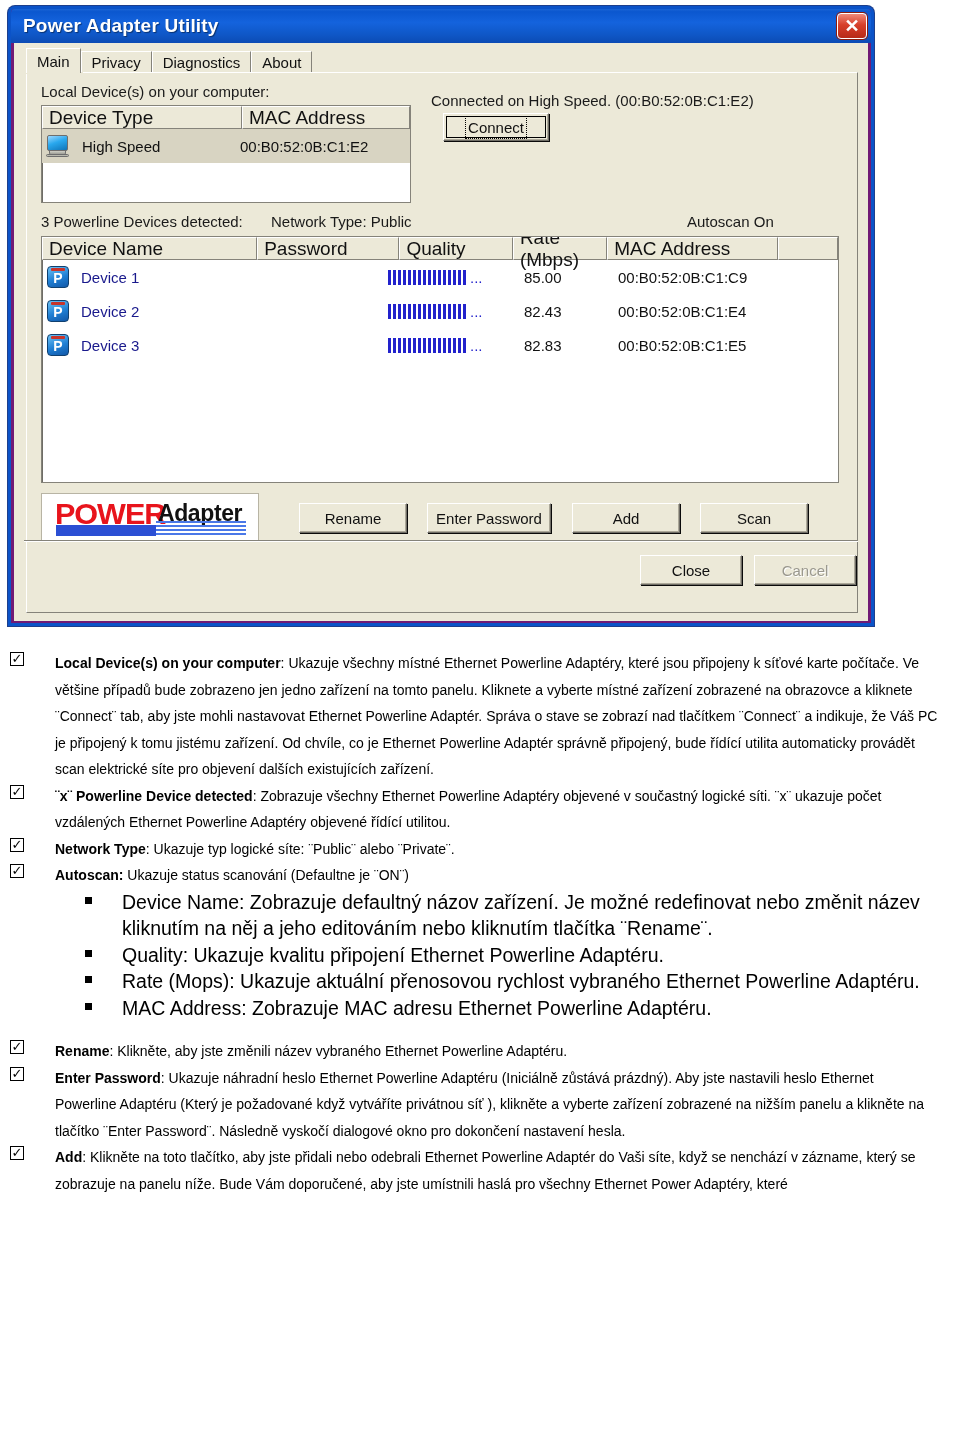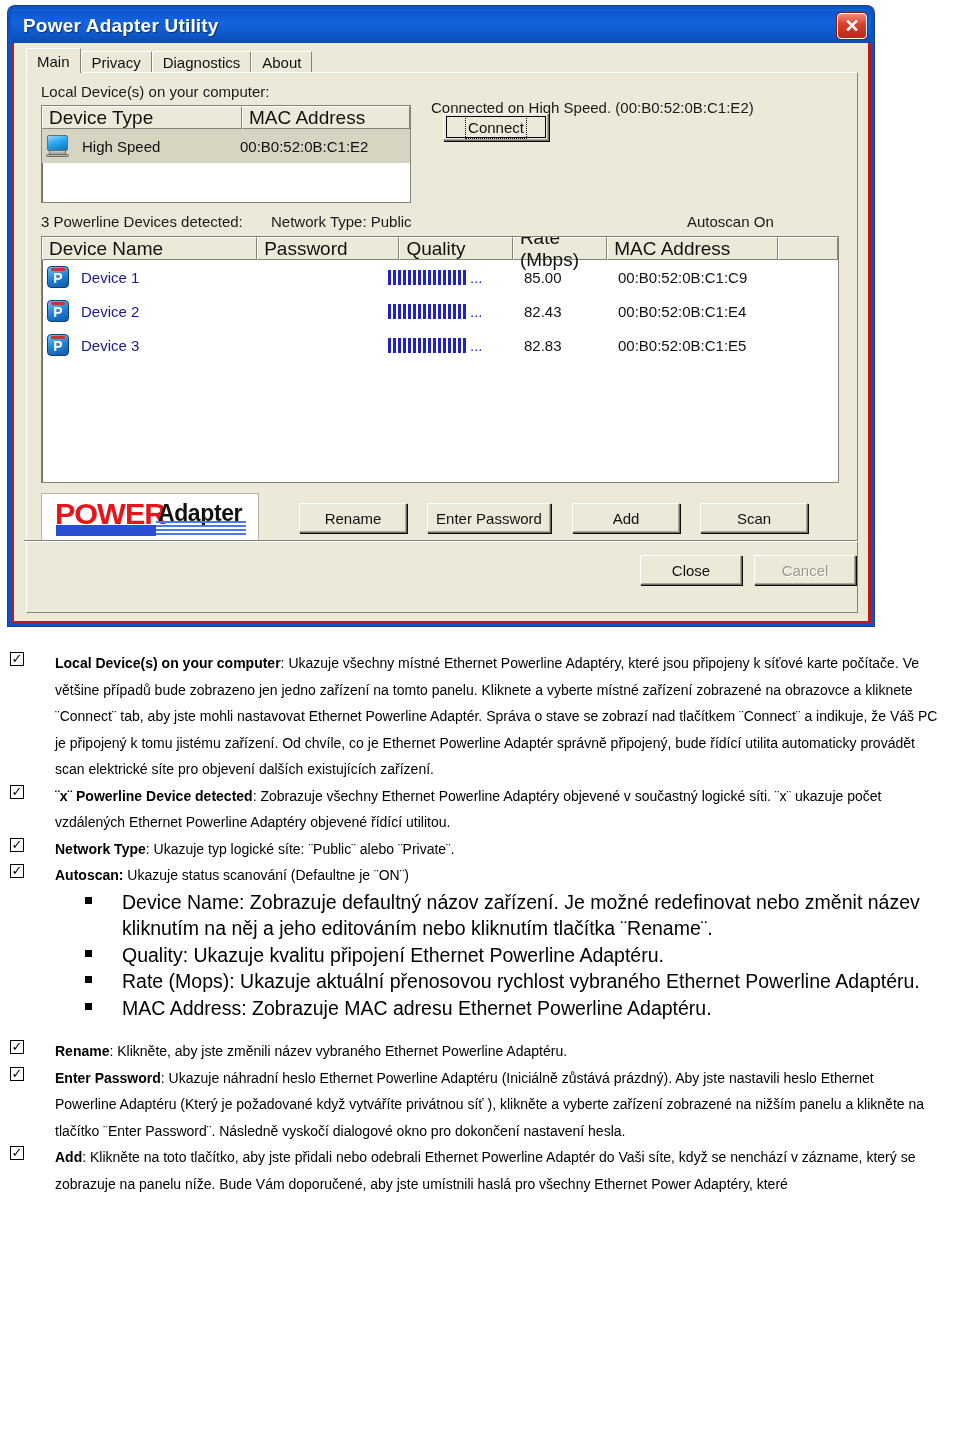--- a/index.html
+++ b/index.html
@@ -9,21 +9,21 @@
     color:#000; overflow:hidden;
   }
 
   
   #shot{
     position:absolute; left:8px; top:6px; width:866px; height:620px;
     box-sizing:border-box;
   }
   .win{
     position:absolute; left:0; top:0; width:866px; height:620px;
-    background:#b91c1c;
+    background:#701a75;
     border:3px solid #0b53c8;
     border-radius:7px 7px 0 0;
     box-sizing:border-box;
     box-shadow:0 0 0 1px #1d3f8c;
   }
   .titlebar{
     height:34px;
     background:linear-gradient(180deg,#1a63d4 0%,#0b57cf 8%,#1463dd 40%,#0f57c7 75%,#0c4bb4 100%);
     border-radius:4px 4px 0 0;
     display:flex; align-items:center; justify-content:space-between;
@@ -246,21 +246,21 @@
             <span class="mon">
               <span class="scr"></span>
                 <span class="base"></span>
                 <span class="foot"></span>
             </span>
             <span class="cell" style="width:158px;">High Speed</span>
             <span class="cell" style="width:175px;">00:B0:52:0B:C1:E2</span>
           </div>
         </div>
 
-        <div class="lbl" style="left:404px; top:26px;">Connected on  High Speed. (00:B0:52:0B:C1:E2)</div>
+        <div class="lbl" style="left:404px; top:19px;">Connected on  High Speed. (00:B0:52:0B:C1:E2)</div>
         <div class="btn focus" style="left:416px; top:40px; width:106px; height:28px;">
           <span>Connect</span>
         </div>
 
         <div class="lbl" style="left:14px; top:140px;">3 Powerline Devices detected:</div>
         <div class="lbl" style="left:244px; top:140px;">Network Type: Public</div>
         <div class="lbl" style="left:660px; top:140px;">Autoscan On</div>
 
         <div class="listbox" style="left:14px; top:163px; width:798px; height:247px;">
           <div class="hdrrow">

